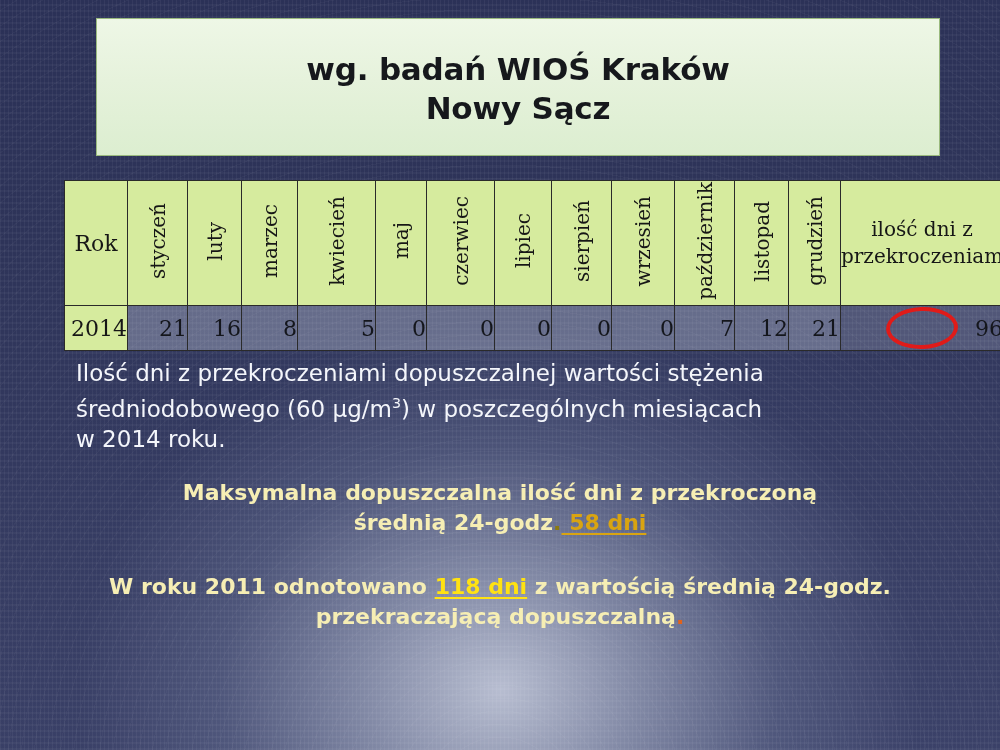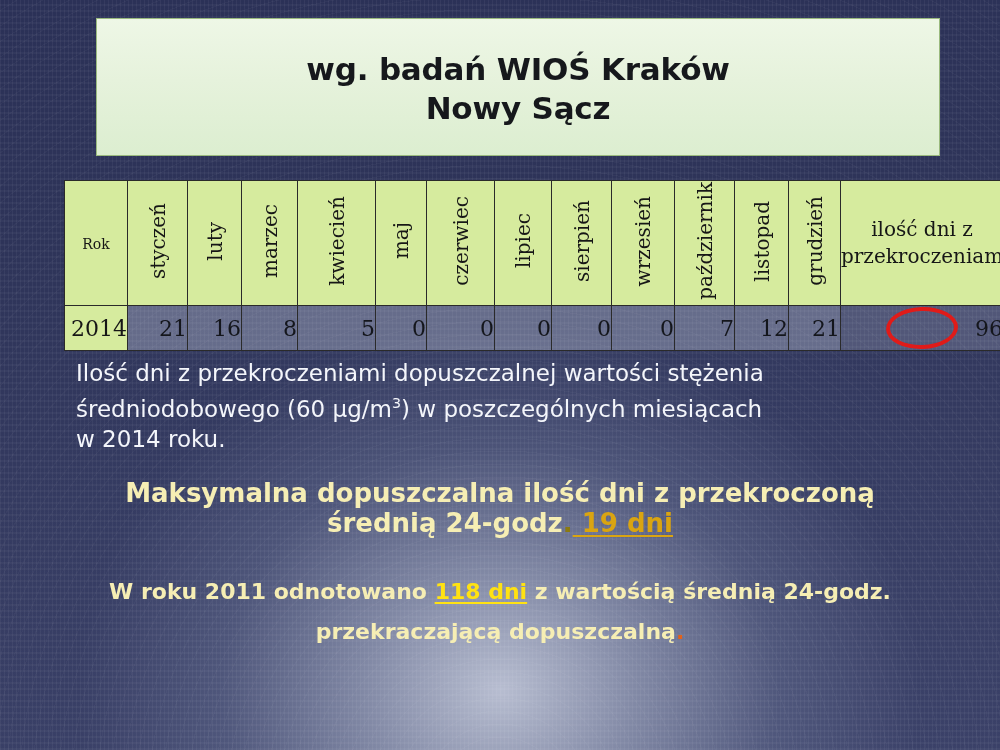--- a/index.html
+++ b/index.html
@@ -119,21 +119,21 @@
   }
   .vert-label {
     writing-mode: vertical-rl;
     transform: rotate(180deg);
     display: inline-block;
     font-size: 20px;
     line-height: 1;
     white-space: nowrap;
   }
   .hdr-rok {
-    font-size: 14px;
+    font-size: 22px;
   }
   .hdr-last {
     font-size: 20px;
     line-height: 27px;
     padding: 0 6px;
   }
   .datarow td {
     height: 44px;
     text-align: right;
     vertical-align: middle;
@@ -180,34 +180,34 @@
   #body-para sup { font-size: 0.62em; vertical-align: super; }
 
   #stmt-1 {
     position: absolute;
     left: 60px;
     top: 478px;
     width: 880px;
     text-align: center;
     font-family: "DejaVu Sans", sans-serif;
     font-weight: bold;
-    font-size: 26px;
+    font-size: 22px;
     line-height: 30px;
     color: #f6eeb4;
   }
   #stmt-2 {
     position: absolute;
     left: 60px;
     top: 572px;
     width: 880px;
     text-align: center;
     font-family: "DejaVu Sans", sans-serif;
     font-weight: bold;
     font-size: 22px;
-    line-height: 40px;
+    line-height: 30px;
     color: #f6eeb4;
   }
   .hl-gold {
     color: #d9a411;
     text-decoration: underline;
     text-underline-offset: 3px;
   }
   .hl-yellow {
     color: #ffe212;
     text-decoration: underline;
@@ -314,20 +314,20 @@
   </table>
 
   <div id="body-para" class="layer">
     <div>Ilość dni z przekroczeniami dopuszczalnej wartości stężenia</div>
     <div><span>średniodobowego (60 µg/m</span><sup>3</sup><span>) w poszczególnych miesiącach</span></div>
     <div>w 2014 roku.</div>
   </div>
 
   <div id="stmt-1" class="layer">
     <div>Maksymalna dopuszczalna ilość dni z przekroczoną</div>
-    <div><span>średnią 24-godz</span><span class="dot-olive">.</span><span class="hl-gold"> 19 dni</span></div>
+    <div><span>średnią 24-godz</span><span class="dot-olive">.</span><span class="hl-gold"> 58 dni</span></div>
   </div>
 
   <div id="stmt-2" class="layer">
     <span>W roku 2011 odnotowano </span><span class="hl-yellow">118 dni</span><span> z wartością średnią 24-godz. przekraczającą dopuszczalną</span><span class="dot-orange">.</span>
   </div>
 
 </div>
 
 </body></html>

